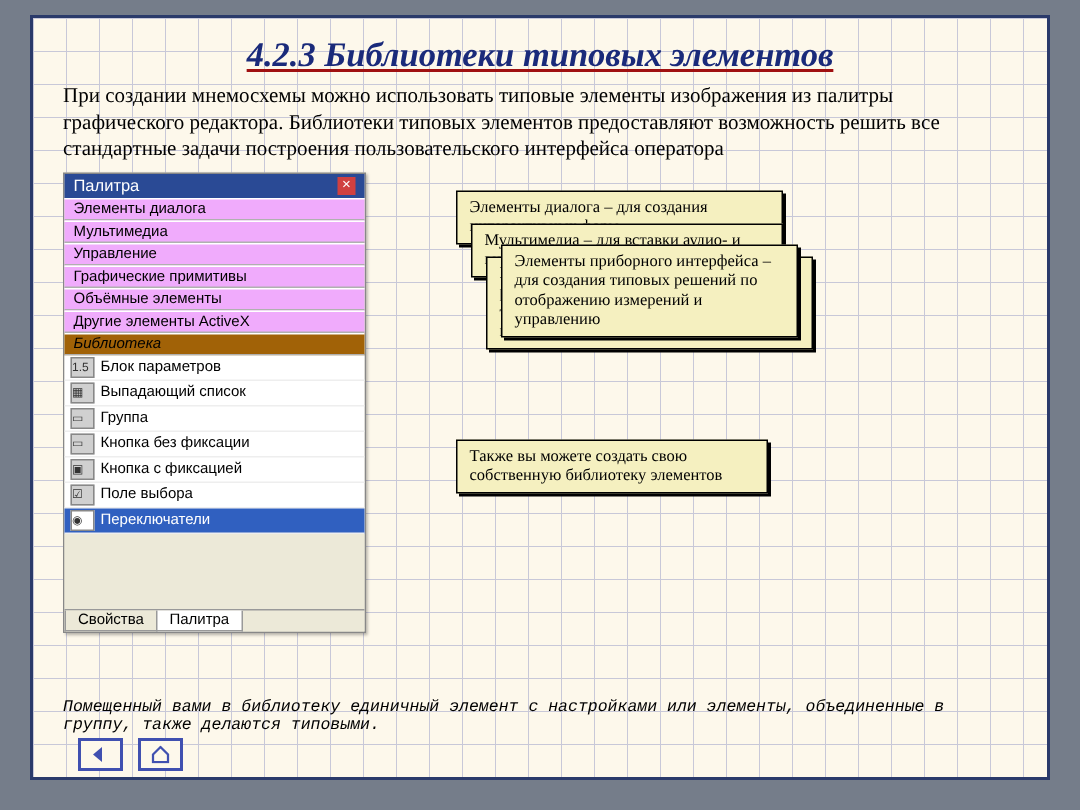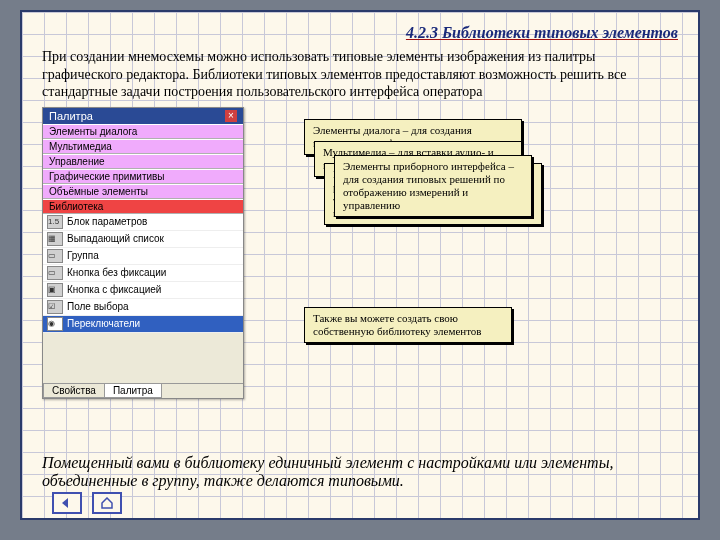--- a/index.html
+++ b/index.html
@@ -18,25 +18,25 @@
     background-image:
       linear-gradient(#c8c8d8 1px, transparent 1px),
       linear-gradient(90deg, #c8c8d8 1px, transparent 1px);
     background-size: 22px 22px;
     border: 2px solid #2a3a6a;
     padding: 8px 20px 8px 20px;
     box-sizing: border-box;
     position: relative;
   }
   h1 {
-    text-align: right;
+    text-align: center;
     color: #1a2a7a;
     font-style: italic;
     font-weight: bold;
-    font-size: 16px;
+    font-size: 23px;
     text-decoration: underline;
     text-decoration-color: #a01010;
     margin: 4px 0 6px 0;
   }
   .intro {
     font-size: 14px;
     line-height: 1.25;
     color: #000;
     margin: 0 0 6px 0;
   }
@@ -71,21 +71,21 @@
     text-align:center;
     line-height:12px;
   }
   .cat-list { background:#ece9d8; }
   .cat {
     border-top:1px solid #fff;
     border-bottom:1px solid #b0b0b0;
     padding: 1px 6px;
     background:#f0abfc;
   }
-  .cat.sel { background:#ef4444; }
+  .cat.sel { background:#a16207;font-style:italic; }
   .item-list { background:#fff; min-height:110px; }
   .item {
     display:flex; align-items:center; gap:4px;
     padding:1px 4px;
     border-bottom:1px solid #eee;
   }
   .item.sel { background:#3060c0; color:#fff; }
   .icon {
     width:14px;height:12px;
     display:inline-block;
@@ -129,22 +129,23 @@
     bottom:28px; left:20px; right:20px;
     display:flex; align-items:flex-start; gap:10px;
   }
   .note-label {
     color:#1a2a8a;
     font-style:italic;
     font-size:16px;
   }
   .note-text {
     font-style:italic;
-    font-size:16px;
+    font-size:11px;
     flex:1;
+    font-family:Liberation Mono, monospace;
   }
   .nav {
     position:absolute;
     left:30px; bottom:4px;
     display:flex; gap:10px;
   }
   .navbtn {
     width:26px;height:18px;
     border:2px solid #4050b0;
     background:#fdf8eb;
@@ -166,20 +167,21 @@
       <div class="panel-title">
         <span>Палитра</span>
         <span class="close-x">×</span>
       </div>
       <div class="cat-list">
         <div class="cat">Элементы диалога</div>
         <div class="cat">Мультимедиа</div>
         <div class="cat">Управление</div>
         <div class="cat">Графические примитивы</div>
         <div class="cat">Объёмные элементы</div>
+        <div class="cat">Другие элементы ActiveX</div>
         <div class="cat sel">Библиотека</div>
       </div>
       <div class="item-list">
         <div class="item">
             <span class="icon">1.5</span>
             <span>Блок параметров</span>
           </div>
         <div class="item">
             <span class="icon">▦</span>
             <span>Выпадающий список</span>
@@ -210,21 +212,21 @@
         <div class="tab">Свойства</div>
         <div class="tab active">Палитра</div>
       </div>
     </div>
 
     <div class="callouts">
       <div class="callout" style="top:12px;left:40px">Элементы диалога – для создания интерактивных форм</div>
       <div class="callout" style="top:34px;left:50px;width:190px">Мультимедиа – для вставки аудио- и видео- роликов</div>
       <div class="callout" style="top:56px;left:60px;width:200px">Полочки, трубки, ёмкости – для рисования реалистических технологических схем со встроенным индикатором уровня</div>
       <div class="callout" style="top:48px;left:70px;width:180px">Элементы приборного интерфейса – для создания типовых решений по отображению измерений и управлению</div>
-      <div class="callout" style="top:200px;left:40px;width:190px">Также вы можете создать свою собственную библиотеку элементов</div>
+      <div class="callout" style="top:178px;left:40px;width:190px">Также вы можете создать свою собственную библиотеку элементов</div>
     </div>
 
   </div>
 
   <div class="note-row">
     <span class="note-text">Помещенный вами в библиотеку единичный элемент с настройками или элементы, объединенные в группу, также делаются типовыми.</span>
   </div>
 
   <div class="nav">
     <div class="navbtn">

